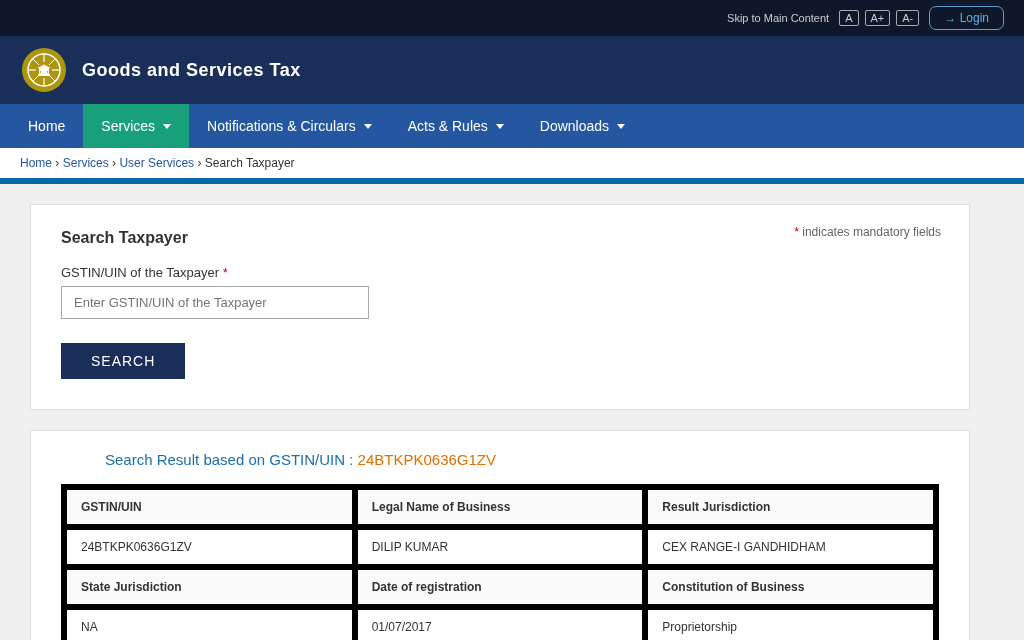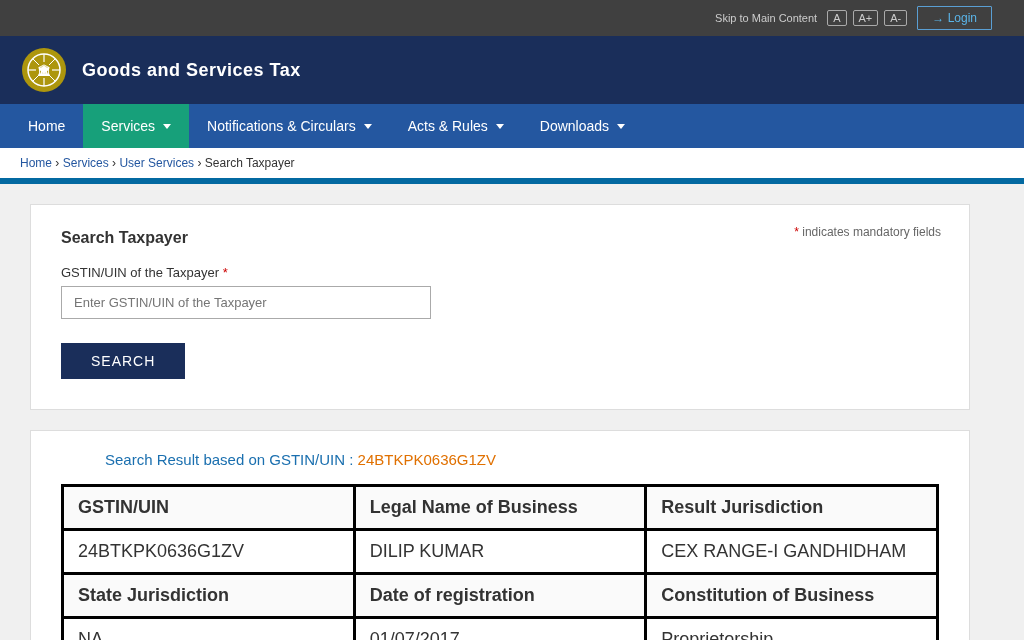--- a/index.html
+++ b/index.html
@@ -1,21 +1,21 @@
 <!DOCTYPE html>
 <html><head>
   <meta charset="utf-8">
   <style>
     * { margin: 0; padding: 0; box-sizing: border-box; }
     body { font-family: Arial, sans-serif; font-size: 13px; background: #f0f0f0; color: #333; }
 
     
     .top-bar {
-      background: #404040;
-      padding: 6px 32px;
+      background: #0f172a;
+      padding: 6px 20px;
       display: flex;
       justify-content: flex-end;
       align-items: center;
       gap: 12px;
     }
     .top-bar-links {
       color: #ccc;
       font-size: 11px;
       display: flex;
       align-items: center;
@@ -32,21 +32,21 @@
       font-size: 11px;
       border-radius: 2px;
     }
     .login-btn {
       background: none;
       border: 1px solid #5a9fd4;
       color: #5ab4e8;
       padding: 4px 14px;
       cursor: pointer;
       font-size: 12px;
-      border-radius: 1px;
+      border-radius: 7px;
     }
 
     
     .header {
       background: #1a2e5a;
       padding: 10px 20px;
       display: flex;
       align-items: center;
       gap: 14px;
     }
@@ -132,21 +132,21 @@
     }
 
     .field-label {
       font-size: 13px;
       color: #333;
       margin-bottom: 6px;
     }
     .field-label .red-star { color: #c00; }
 
     .text-input {
-      width: 370px;
+      width: 308px;
       padding: 8px 12px;
       border: 1px solid #aaa;
       font-size: 13px;
       color: #1d4ed8;
       outline: none;
     }
 
     .search-btn {
       margin-top: 24px;
       background: #1a2e5a;
@@ -175,22 +175,22 @@
       margin-left: 44px;
     }
 
     .result-table {
       width: 100%;
       border-collapse: collapse;
     }
     .result-table td {
       padding: 10px 14px;
       vertical-align: top;
-      font-size: 18px;
-      border: 3px solid #000000;
+      font-size: 12px;
+      border: 6px solid #000000;
       width: 33.33%;
     }
     .result-table .col-header {
       font-weight: bold;
       color: #333;
       background: #fafafa;
     }
     .result-table .col-value {
       color: #333;
     }

